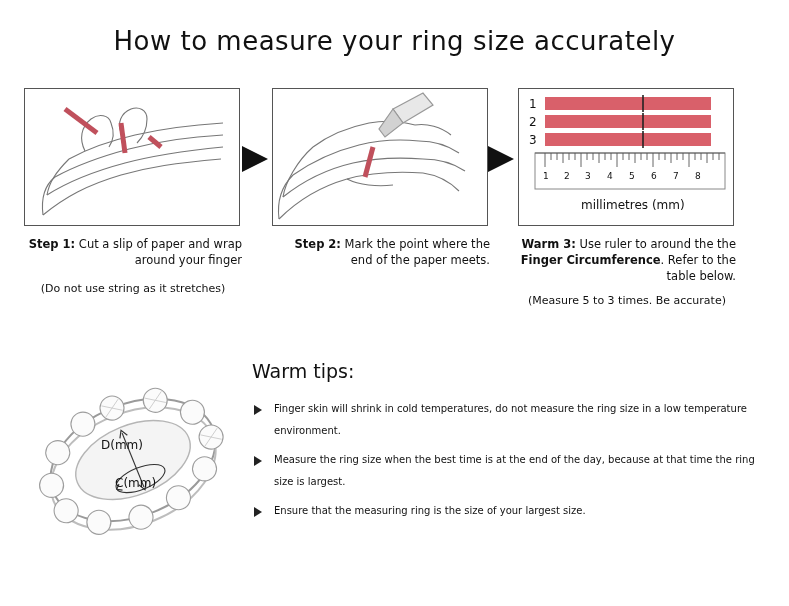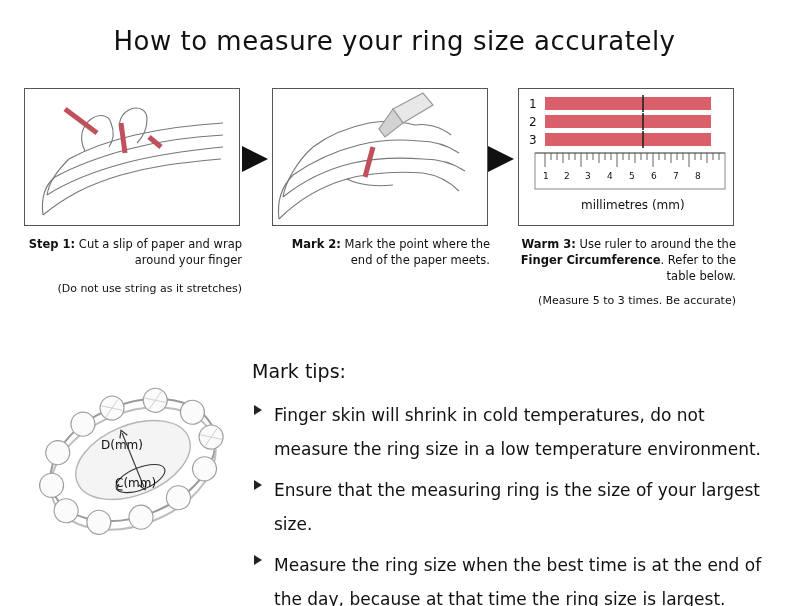--- a/index.html
+++ b/index.html
@@ -79,21 +79,21 @@
     font-size: 11.5px;
     line-height: 16px;
     color: #111;
     text-align: right;
   }
   .caption b { font-weight: bold; }
   .note {
     margin-top: 14px;
     font-size: 11px;
     color: #111;
-    text-align: right;
+    text-align: center;
   }
   .note-3 { margin-top: 10px; }
 
   
   .panel svg { display: block; }
 
   
   .tips {
     position: absolute;
     left: 252px;
@@ -101,22 +101,22 @@
     width: 510px;
   }
   .tips-title {
     font-size: 19px;
     color: #111;
     margin-bottom: 16px;
   }
   .tip {
     position: relative;
     padding-left: 22px;
-    font-size: 17px;
-    line-height: 34px;
+    font-size: 10px;
+    line-height: 22px;
     color: #111;
     margin-bottom: 7px;
   }
   .tip .bullet {
     position: absolute;
     left: 2px;
     top: 7px;
     width: 0; height: 0;
     border-top: 5px solid transparent;
     border-bottom: 5px solid transparent;
@@ -189,21 +189,21 @@
           <g fill="none" stroke="#999" stroke-width="1.2">
             <path d="M120 20 L150 4 L160 16 L130 34 Z" fill="#e8e8e8"></path>
             <path d="M120 20 L130 34 L112 48 L106 40 Z" fill="#d2d2d2"></path>
           </g>
           <g stroke="#c0505c" stroke-width="5" stroke-linecap="butt">
             <line x1="100" y1="58" x2="92" y2="88"></line>
           </g>
         </svg>
       </div>
       <div class="caption">
-        <b>Mark 2:</b><span> Mark the point where the end of the paper meets.</span>
+        <b>Step 2:</b><span> Mark the point where the end of the paper meets.</span>
       </div>
     </div>
 
     <div class="arrow arrow-2"></div>
 
     <div class="step step-3">
       <div class="panel">
         <svg width="214" height="136" viewBox="0 0 214 136">
 
           <rect x="26" y="8" width="166" height="13" fill="#d9606a"></rect>
@@ -304,29 +304,29 @@
         </g>
         <ellipse cx="115" cy="115" rx="26" ry="11" fill="none" stroke="#333" stroke-width="1.1"></ellipse>
         <path d="M93 112 L89 116 L94 119" fill="none" stroke="#333" stroke-width="1.1"></path>
       </g>
       <text x="83" y="84" font-size="12" font-family="DejaVu Sans, sans-serif" fill="#111">D(mm)</text>
       <text x="97" y="122" font-size="12" font-family="DejaVu Sans, sans-serif" fill="#111">C(mm)</text>
     </svg>
   </div>
 
   <div class="tips">
-    <div class="tips-title">Mark tips:</div>
+    <div class="tips-title">Warm tips:</div>
 
     <div class="tip">
       <span class="bullet"></span>
       <span>Finger skin will shrink in cold temperatures, do not measure the ring size in a low temperature environment.</span>
     </div>
     <div class="tip">
       <span class="bullet"></span>
-      <span>Ensure that the measuring ring is the size of your largest size.</span>
+      <span>Measure the ring size when the best time is at the end of the day, because at that time the ring size is largest.</span>
     </div>
     <div class="tip">
       <span class="bullet"></span>
-      <span>Measure the ring size when the best time is at the end of the day, because at that time the ring size is largest.</span>
+      <span>Ensure that the measuring ring is the size of your largest size.</span>
     </div>
   </div>
 
 </div>
 
 </body></html>

